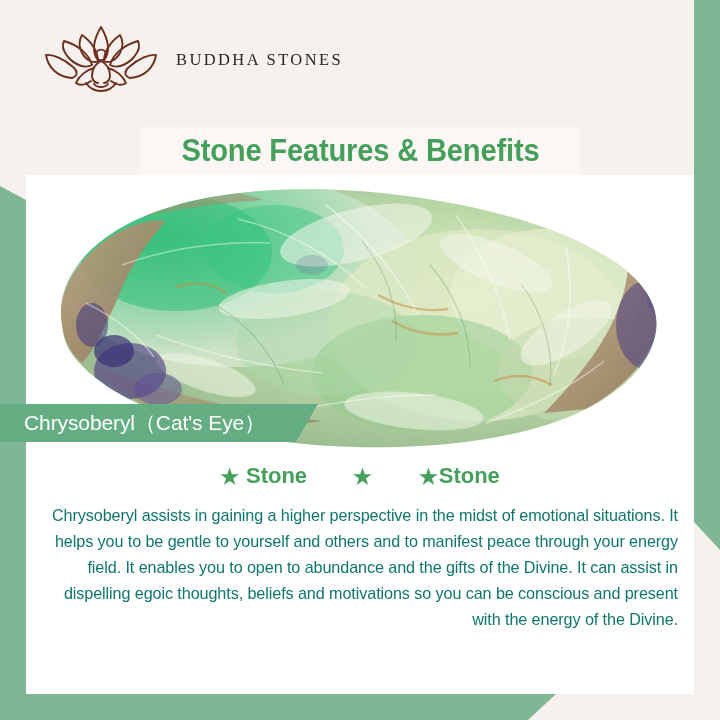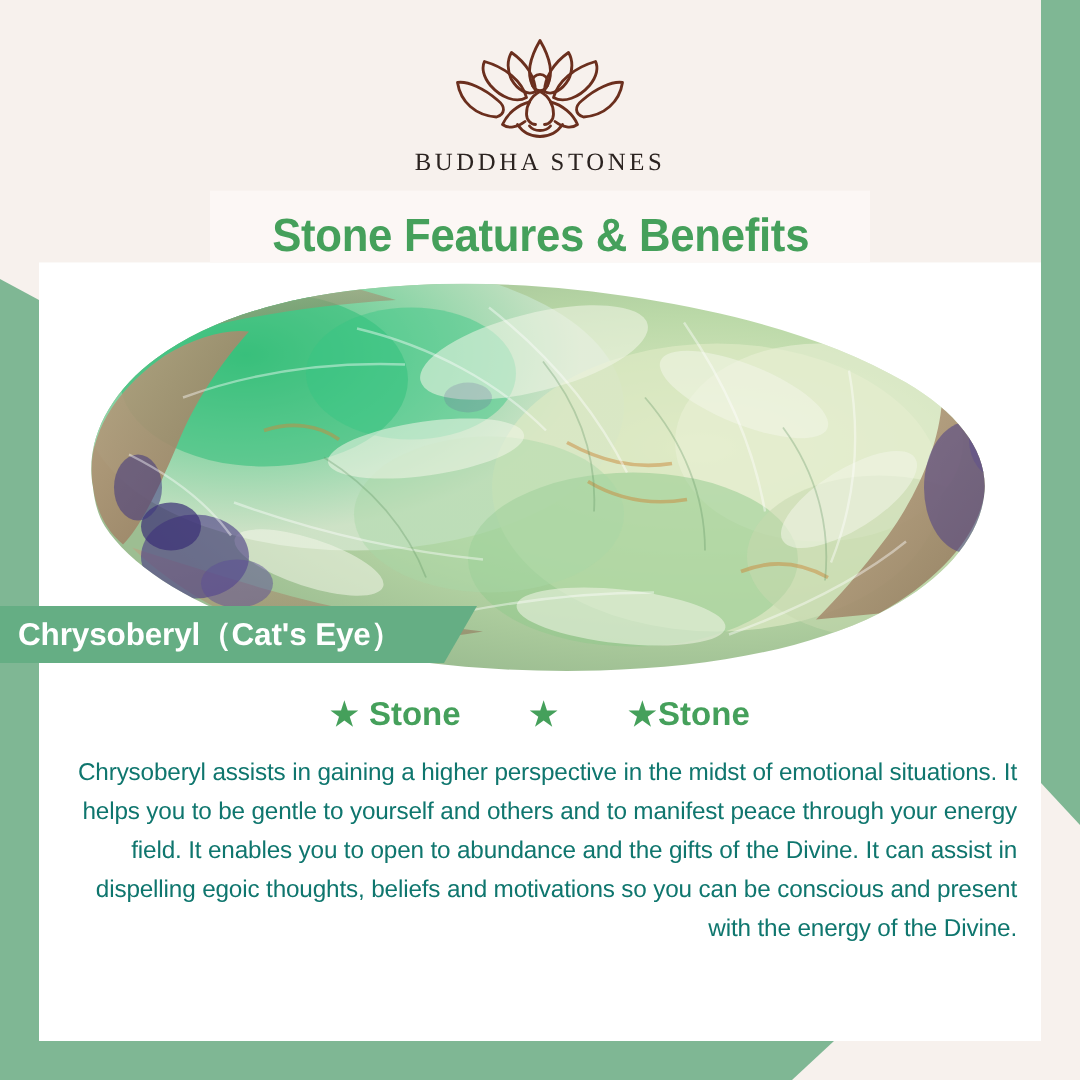--- a/index.html
+++ b/index.html
@@ -58,41 +58,41 @@
   .header {
     position: absolute;
     left: 26px; top: 0;
     width: 668px; height: 185px;
     background: #F7F1ED;
   }
   .logo-wrap {
     position: absolute;
     left: 0; right: 0; top: 22px;
     display: flex;
-    flex-direction: column;
+    flex-direction: row;
     align-items: center;
   }
   .logo-mark { width: 150px; height: 72px; display: block; }
   .logo-word {
     margin-top: 4px;
     font-family: "Liberation Serif", serif;
     font-size: 16.5px;
     letter-spacing: 2.4px;
     color: #2b2320;
     font-weight: 400;
   }
 
   
   .title-banner {
     position: absolute;
     left: 140px; top: 127px;
     width: 440px; height: 48px;
     background: rgba(252,248,245,0.93);
     display: flex;
-    align-items: flex-end;
+    align-items: center;
     justify-content: center;
     z-index: 6;
   }
   .title-text {
     font-size: 31px;
     font-weight: 700;
     color: #45A05B;
     letter-spacing: -0.2px;
     transform: scaleX(0.94);
     white-space: nowrap;
@@ -116,22 +116,22 @@
     width: 318px;
     z-index: 7;
     background: #65AE84;
     clip-path: polygon(0 0, 318px 0, 296px 38px, 0 38px);
     display: flex;
     align-items: center;
   }
   .caption-text {
     color: #ffffff;
     font-size: 21px;
-    font-weight: 700;
-    padding-left: 12px;
+    font-weight: 400;
+    padding-left: 24px;
     white-space: nowrap;
     letter-spacing: -0.1px;
   }
 
   
   .content {
     position: absolute;
     left: 26px; top: 450px;
     width: 668px; height: 244px;
     background: #ffffff;

